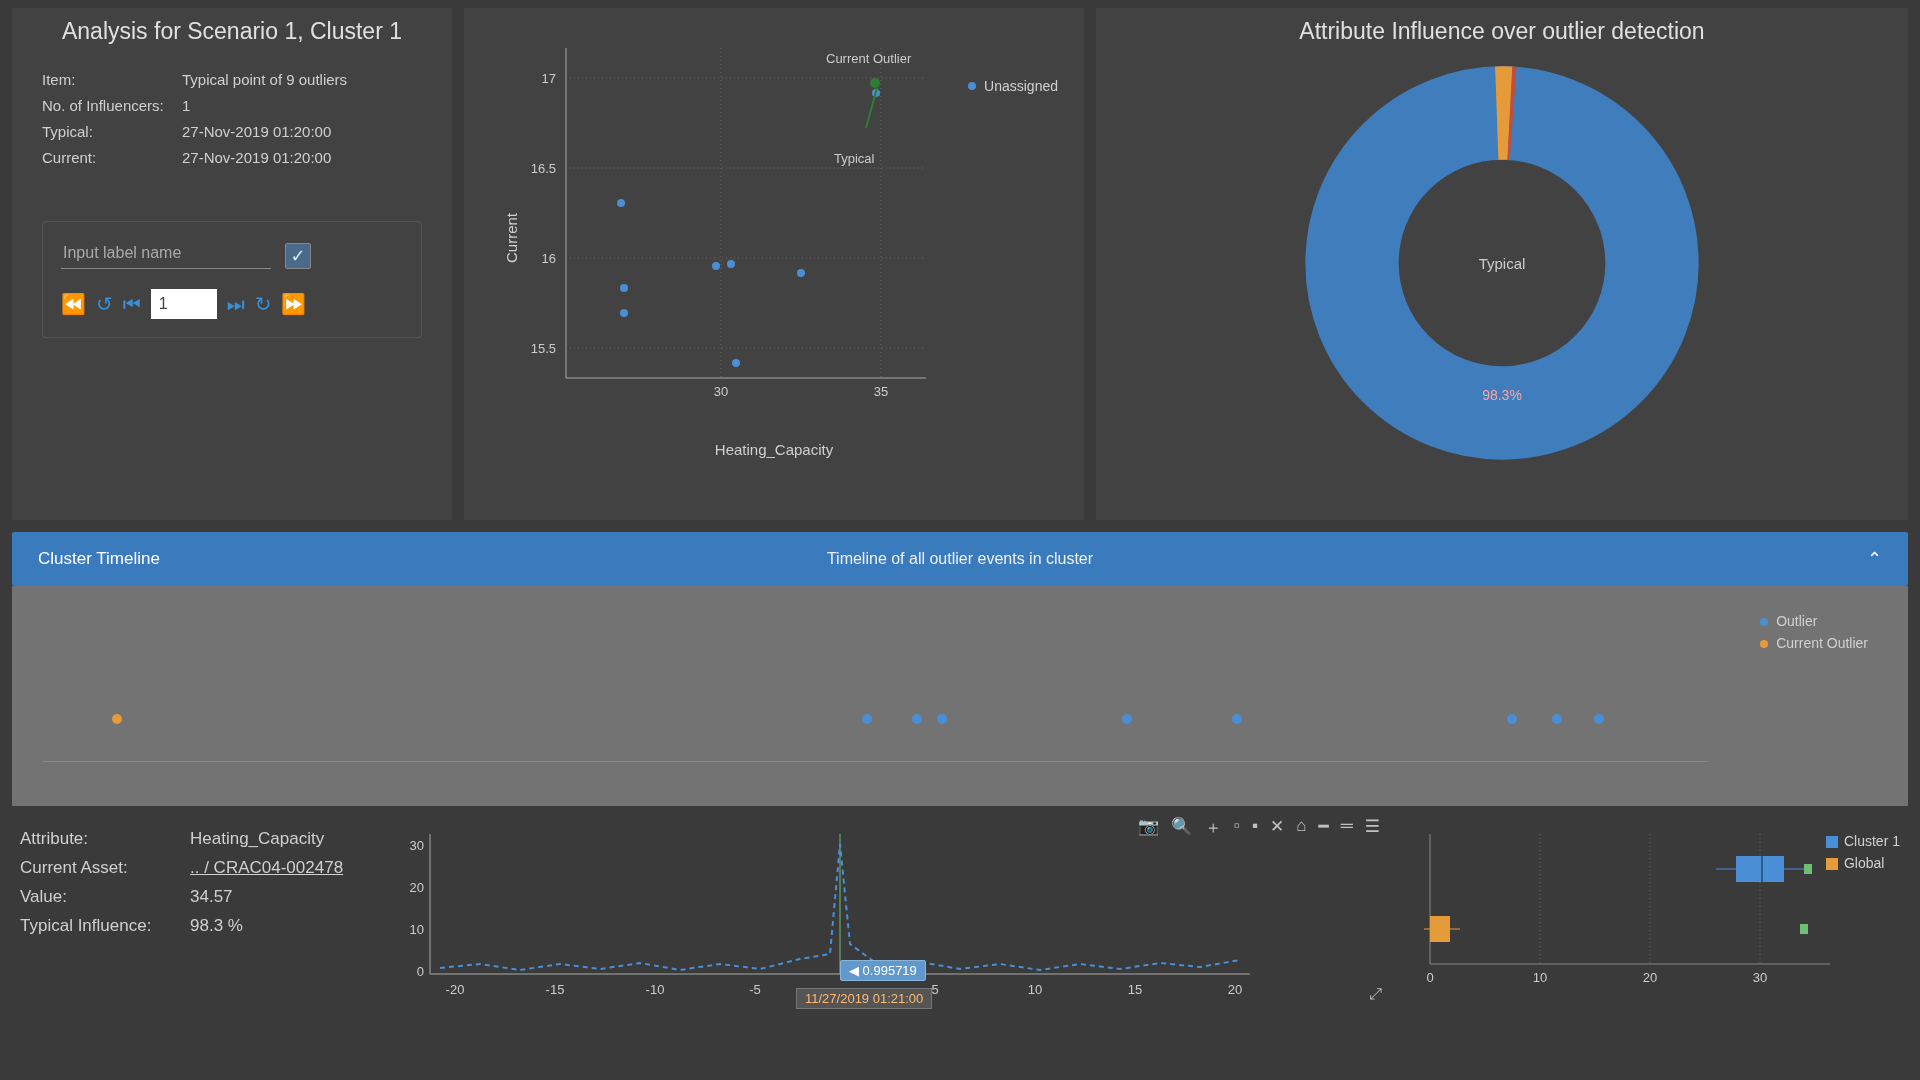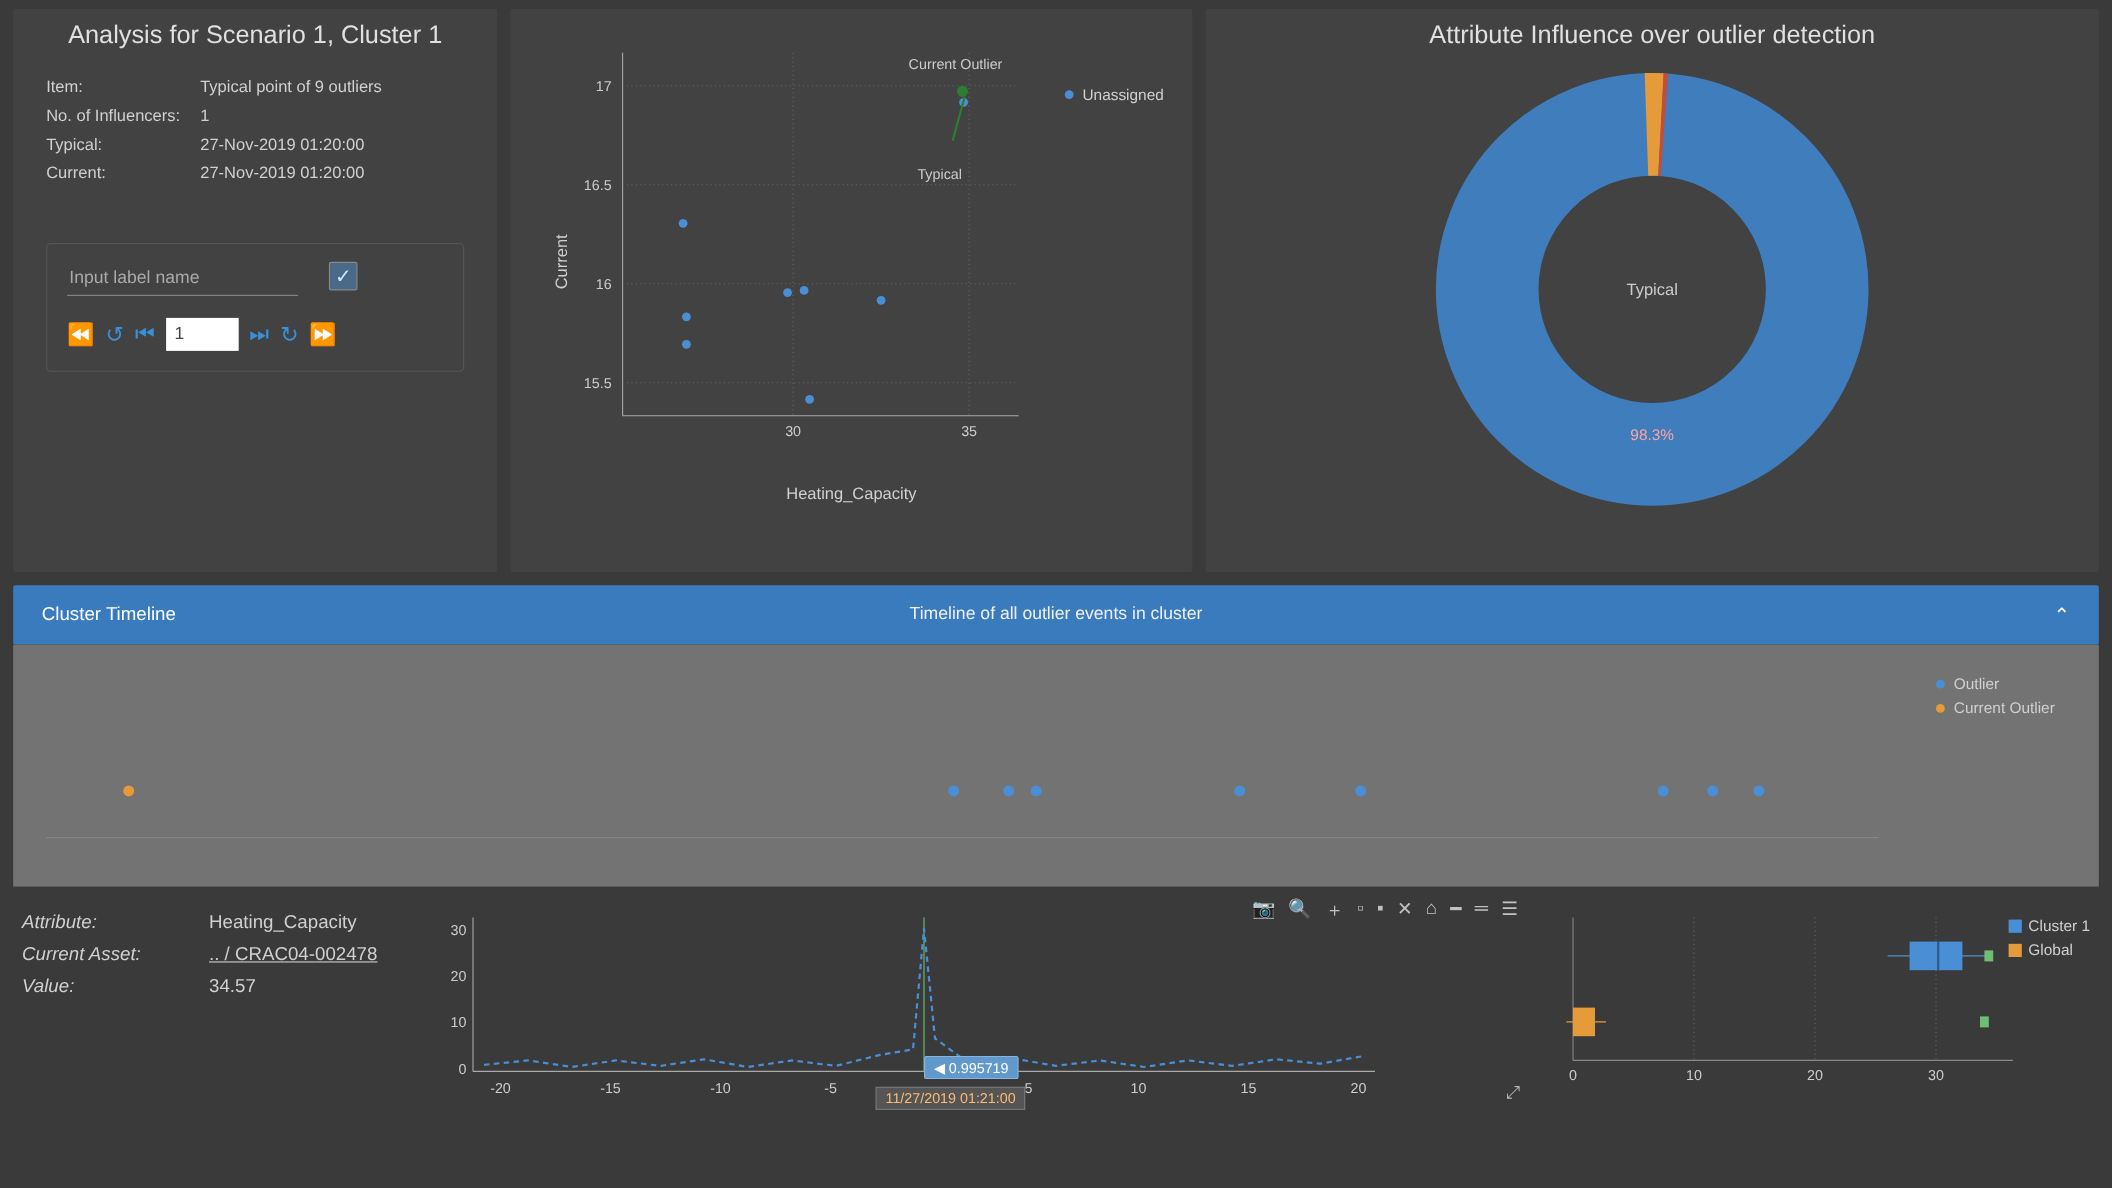--- a/index.html
+++ b/index.html
@@ -36,21 +36,21 @@
 
 .info-list { margin: 22px 0 50px 14px; font-size: 15px; line-height: 26px; }
 .info-row { display: flex; }
 .info-label { width: 140px; }
 .label-box {
   border: 1px solid #555; border-radius: 4px;
   padding: 16px 18px 18px 18px;
   margin: 0 14px;
   display: flex; flex-direction: column; gap: 20px;
 }
-.label-input-row { display: flex; align-items: flex-start; gap: 28px; }
+.label-input-row { display: flex; align-items: flex-end; gap: 14px; }
 .label-input {
   background: transparent;
   border: none; border-bottom: 1px solid #888;
   color: #bbb; font-size: 16px; padding: 6px 2px;
   width: 210px;
 }
 .label-input::placeholder { color: #aaa; }
 .checkbox {
   width: 26px; height: 26px; border: 1px solid #888;
   background: #4a6a8a; border-radius: 2px;
@@ -111,21 +111,21 @@
 
 .timeline-body { background:#737373; height:220px; padding:20px 30px; position:relative; }
 .timeline-legend { position:absolute; right:40px; top:24px; font-size:14px; line-height:22px; }
 .timeline-axis { position:absolute; left:30px; right:200px; bottom:44px; height:1px; background:#888; }
 .timeline-dot { position:absolute; bottom:82px; width:10px; height:10px; border-radius:50%; }
 
 
 .bottom { display:flex; gap:20px; padding:18px 8px 0 8px; background:#3a3a3a; }
 .attr-info { width:360px; font-size:17px; line-height:29px; }
 .attr-row { display:flex; }
-.attr-label { width:170px;font-style:italic; }
+.attr-label { width:170px; }
 .attr-link { text-decoration:underline; cursor:pointer; }
 
 .line-chart { flex:1; position:relative; }
 .line-toolbar {
   position:absolute; top:-8px; right:0;
   display:flex; gap:12px; color:#c0c0c0; font-size:17px;
 }
 .line-toolbar span { cursor:pointer; }
 .line-svg { display:block; }
 .line-hover {
@@ -281,20 +281,24 @@
         <span>Heating_Capacity</span>
       </div>
     <div class="attr-row">
         <span class="attr-label">Current Asset:</span>
         <span class="attr-link">.. / CRAC04-002478</span>
       </div>
     <div class="attr-row">
         <span class="attr-label">Value:</span>
         <span>34.57</span>
       </div>
+    <div class="attr-row">
+        <span class="attr-label">Typical Influence:</span>
+        <span>98.3 %</span>
+      </div>
   </div>
 
   <div class="line-chart">
     <div class="line-toolbar">
       <span>📷</span>
       <span>🔍</span>
       <span>＋</span>
       <span>▫</span>
       <span>▪</span>
       <span>✕</span>

